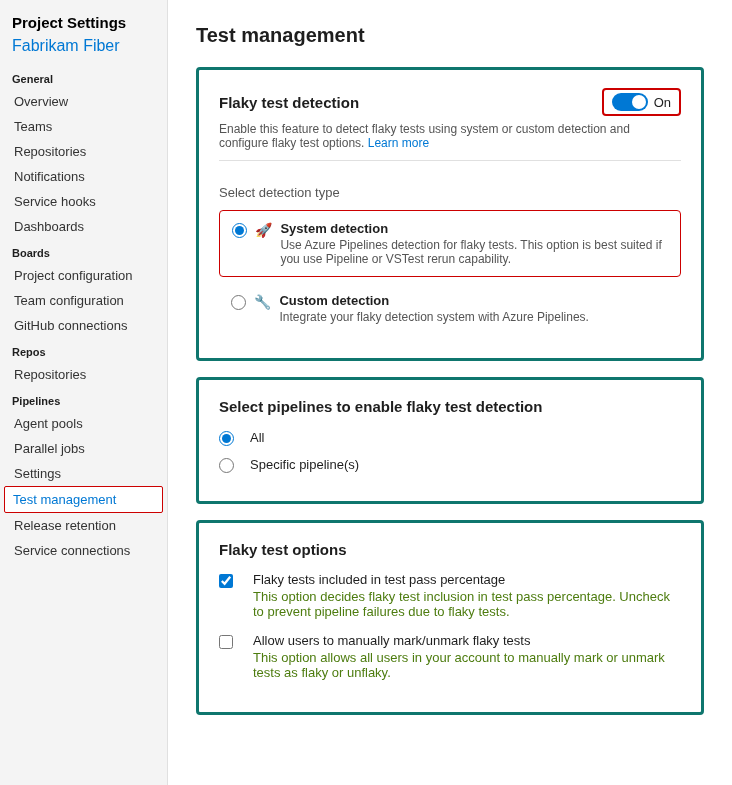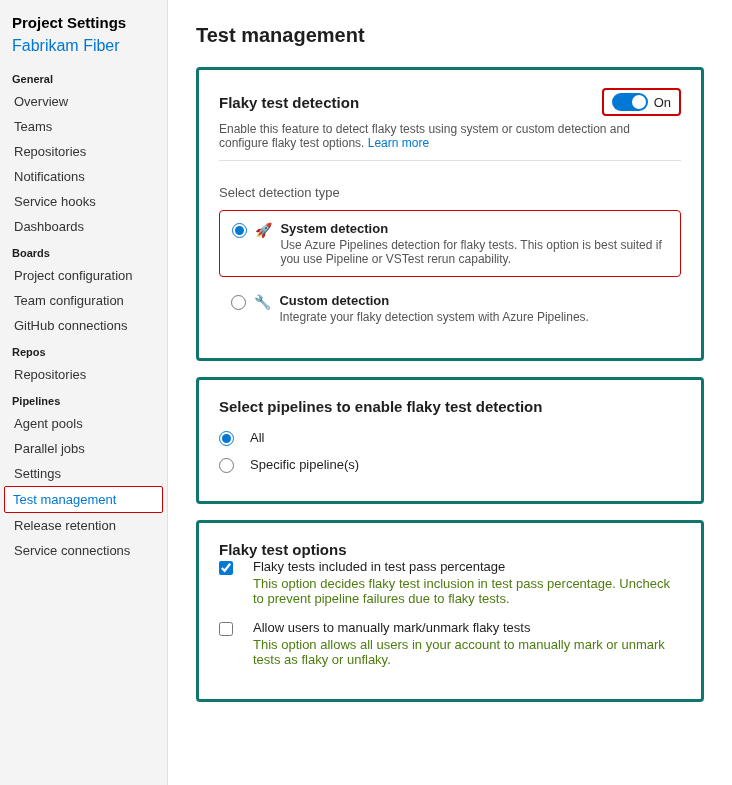--- a/index.html
+++ b/index.html
@@ -302,21 +302,21 @@
       <input type="radio" class="radio-input" name="pipeline" checked="" style="">
       <span class="pipeline-label">All</span>
     </div>
     <div class="pipeline-option">
       <input type="radio" class="radio-input" name="pipeline" style="">
       <span class="pipeline-label">Specific pipeline(s)</span>
     </div>
   </div>
 
   <div class="card">
-    <div class="card-section-title" style="margin-bottom:1px;">Flaky test options</div>
+    <div class="card-section-title" style="margin-bottom:14px;">Flaky test options</div>
 
     <div class="checkbox-option">
       <input type="checkbox" class="checkbox-input" checked="" style="">
       <div class="checkbox-content">
         <div class="checkbox-title">Flaky tests included in test pass percentage</div>
         <div class="checkbox-desc">This option decides flaky test inclusion in test pass percentage. Uncheck to prevent pipeline failures due to flaky tests.</div>
       </div>
     </div>
 
     <div class="checkbox-option">

